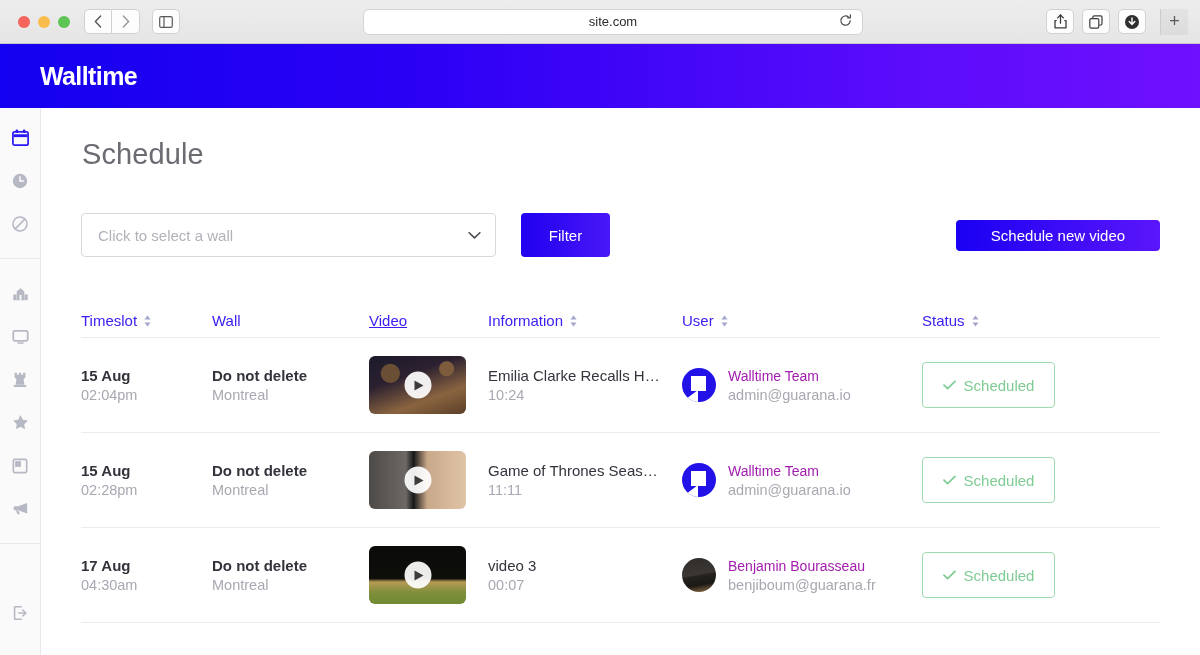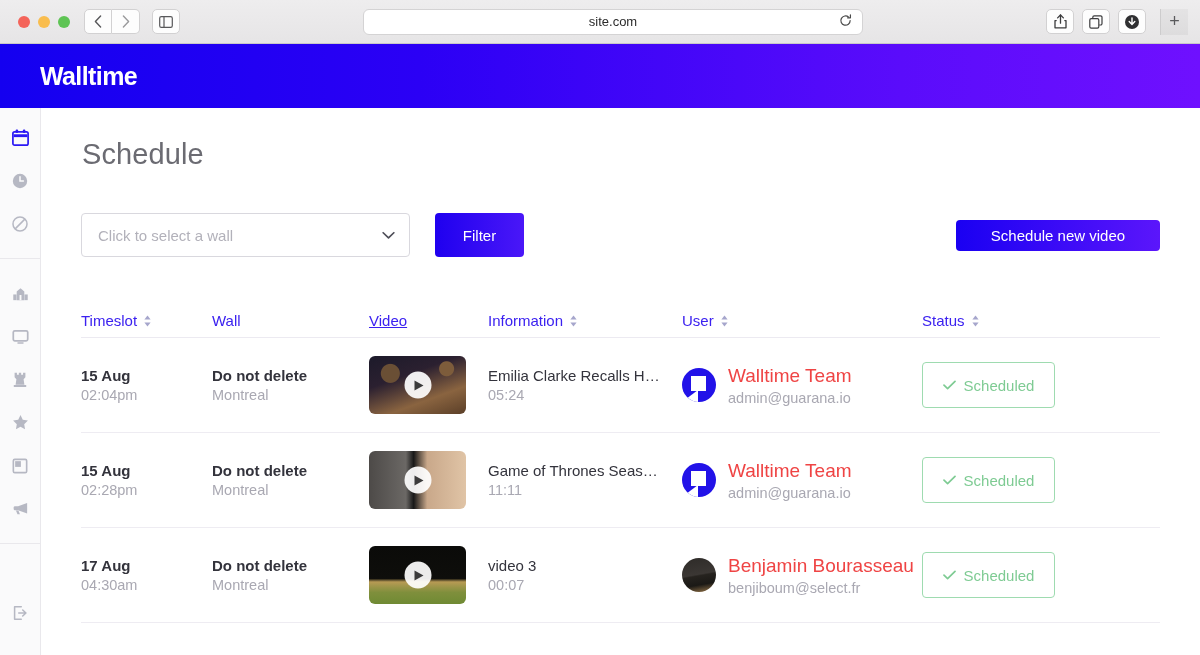--- a/index.html
+++ b/index.html
@@ -114,21 +114,21 @@
     padding-left: 1px;
     letter-spacing: 0.1px;
   }
 
   
   .controls {
     display: flex; align-items: center;
     margin-top: 42px;
   }
   .wall-select {
-    width: 329px; height: 44px;
+    width: 415px; height: 44px;
     border: 1px solid #d9d8de;
     border-radius: 4px;
     background: #fff;
     display: flex; align-items: center;
     padding: 0 16px;
     position: relative;
     font-size: 15px;
     color: #b2b1ba;
   }
   .wall-select .chev {
@@ -181,21 +181,21 @@
   .c6 { width: 180px; }  
 
   .row {
     display: flex; align-items: center;
     height: 95px;
     border-bottom: 1px solid #eeecf2;
   }
   .cell { display: flex; align-items: center; }
   .stack { display: flex; flex-direction: column; gap: 3px; }
   .t-strong { font-size: 15px; color: #33333c; font-weight: bold; }
-  .t-strong-n { font-size: 19px; color: #ef4444; font-weight: normal; }
+  .t-strong-n { font-size: 14px; color: #a21caf; font-weight: normal; }
   .t-muted { font-size: 14.5px; color: #a9a8b2; }
   .t-title { font-size: 15px; color: #33333c; font-weight: normal; white-space: nowrap; }
 
   
   .thumb {
     width: 97px; height: 58px;
     border-radius: 6px;
     position: relative;
     overflow: hidden;
     background: #111;
@@ -486,21 +486,21 @@
           </div>
         </div>
         <div class="cell c3">
           <div class="thumb th1">
             <div class="play"></div>
           </div>
         </div>
         <div class="cell c4">
           <div class="stack">
             <span class="t-title">Emilia Clarke Recalls H…</span>
-            <span class="t-muted">05:24</span>
+            <span class="t-muted">10:24</span>
           </div>
         </div>
         <div class="cell c5">
           <div class="avatar avatar-brand"></div>
           <div class="stack">
             <span class="t-strong-n">Walltime Team</span>
             <span class="t-muted">admin@guarana.io</span>
           </div>
         </div>
         <div class="cell c6">
@@ -579,21 +579,21 @@
         <div class="cell c4">
           <div class="stack">
             <span class="t-title">video 3</span>
             <span class="t-muted">00:07</span>
           </div>
         </div>
         <div class="cell c5">
           <div class="avatar avatar-photo"></div>
           <div class="stack">
             <span class="t-strong-n">Benjamin Bourasseau</span>
-            <span class="t-muted">benjiboum@select.fr</span>
+            <span class="t-muted">benjiboum@guarana.fr</span>
           </div>
         </div>
         <div class="cell c6">
           <div class="badge">
             <span class="chk">
               <svg width="13" height="10" viewBox="0 0 13 10">
                   <path d="M1 5.2 4.6 8.6 12 1.4" fill="none" stroke="#7ecb93" stroke-width="1.7" stroke-linecap="round" stroke-linejoin="round"></path>
                 </svg>
             </span>
             <span>Scheduled</span>

